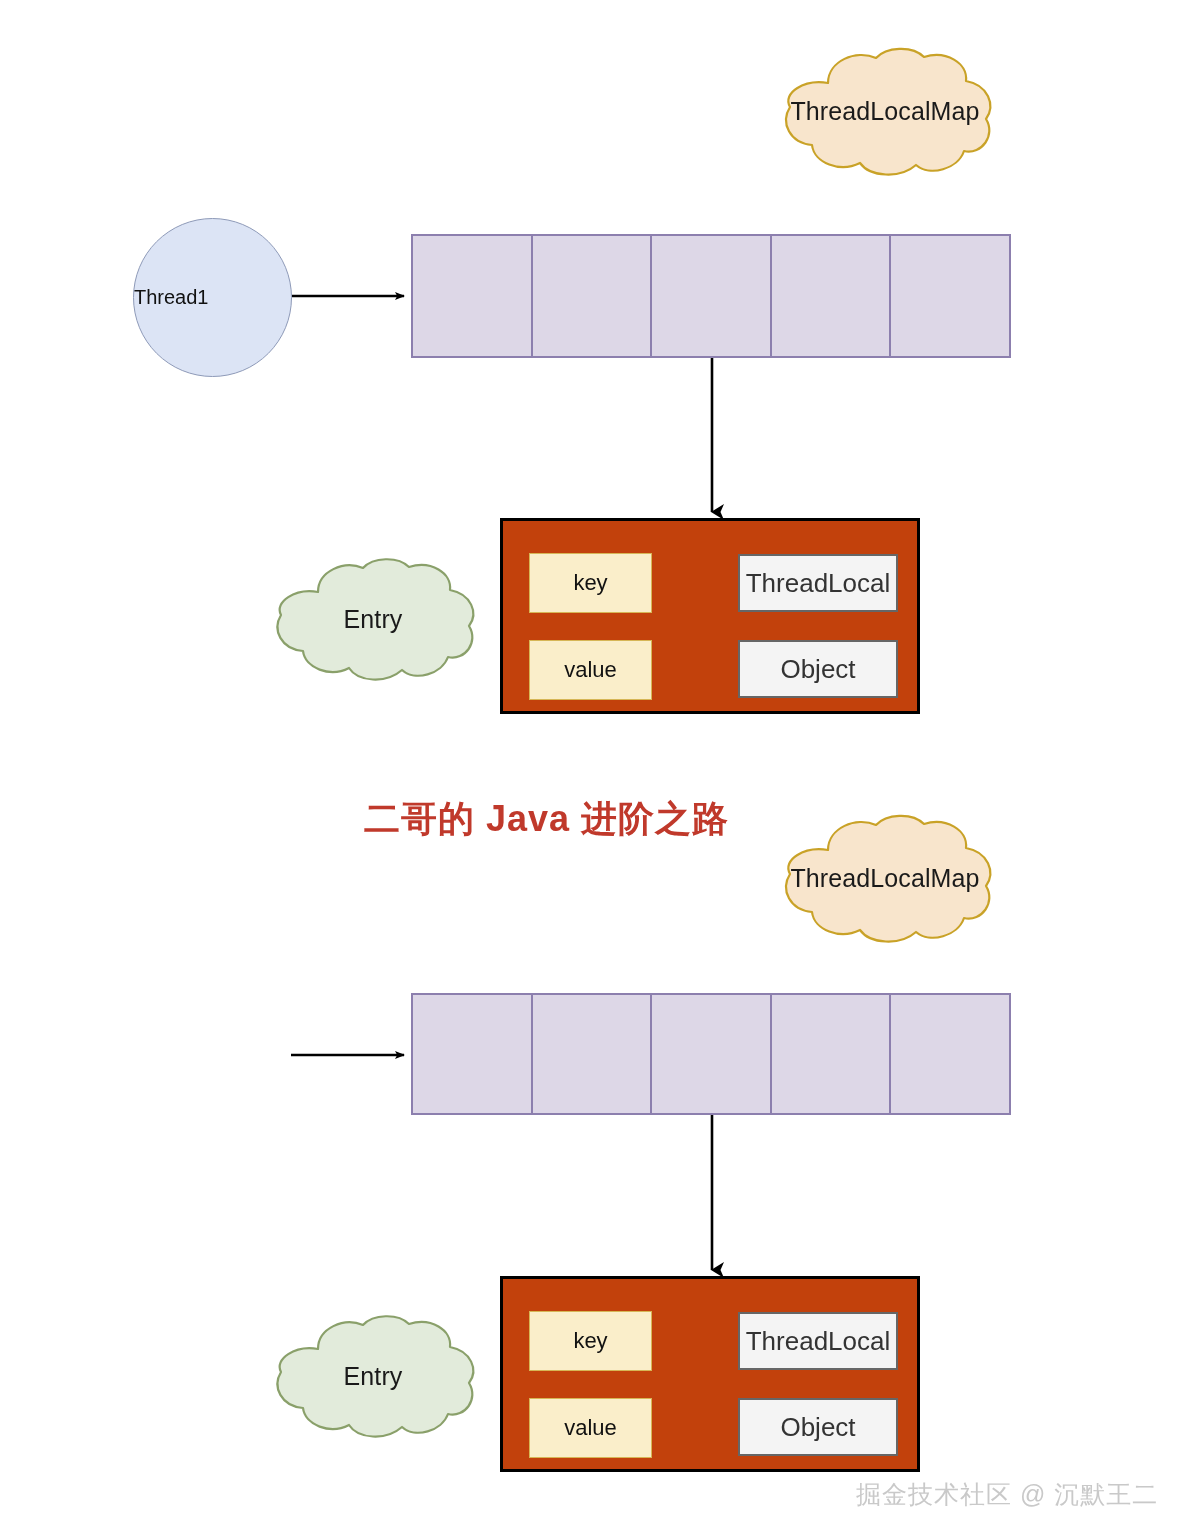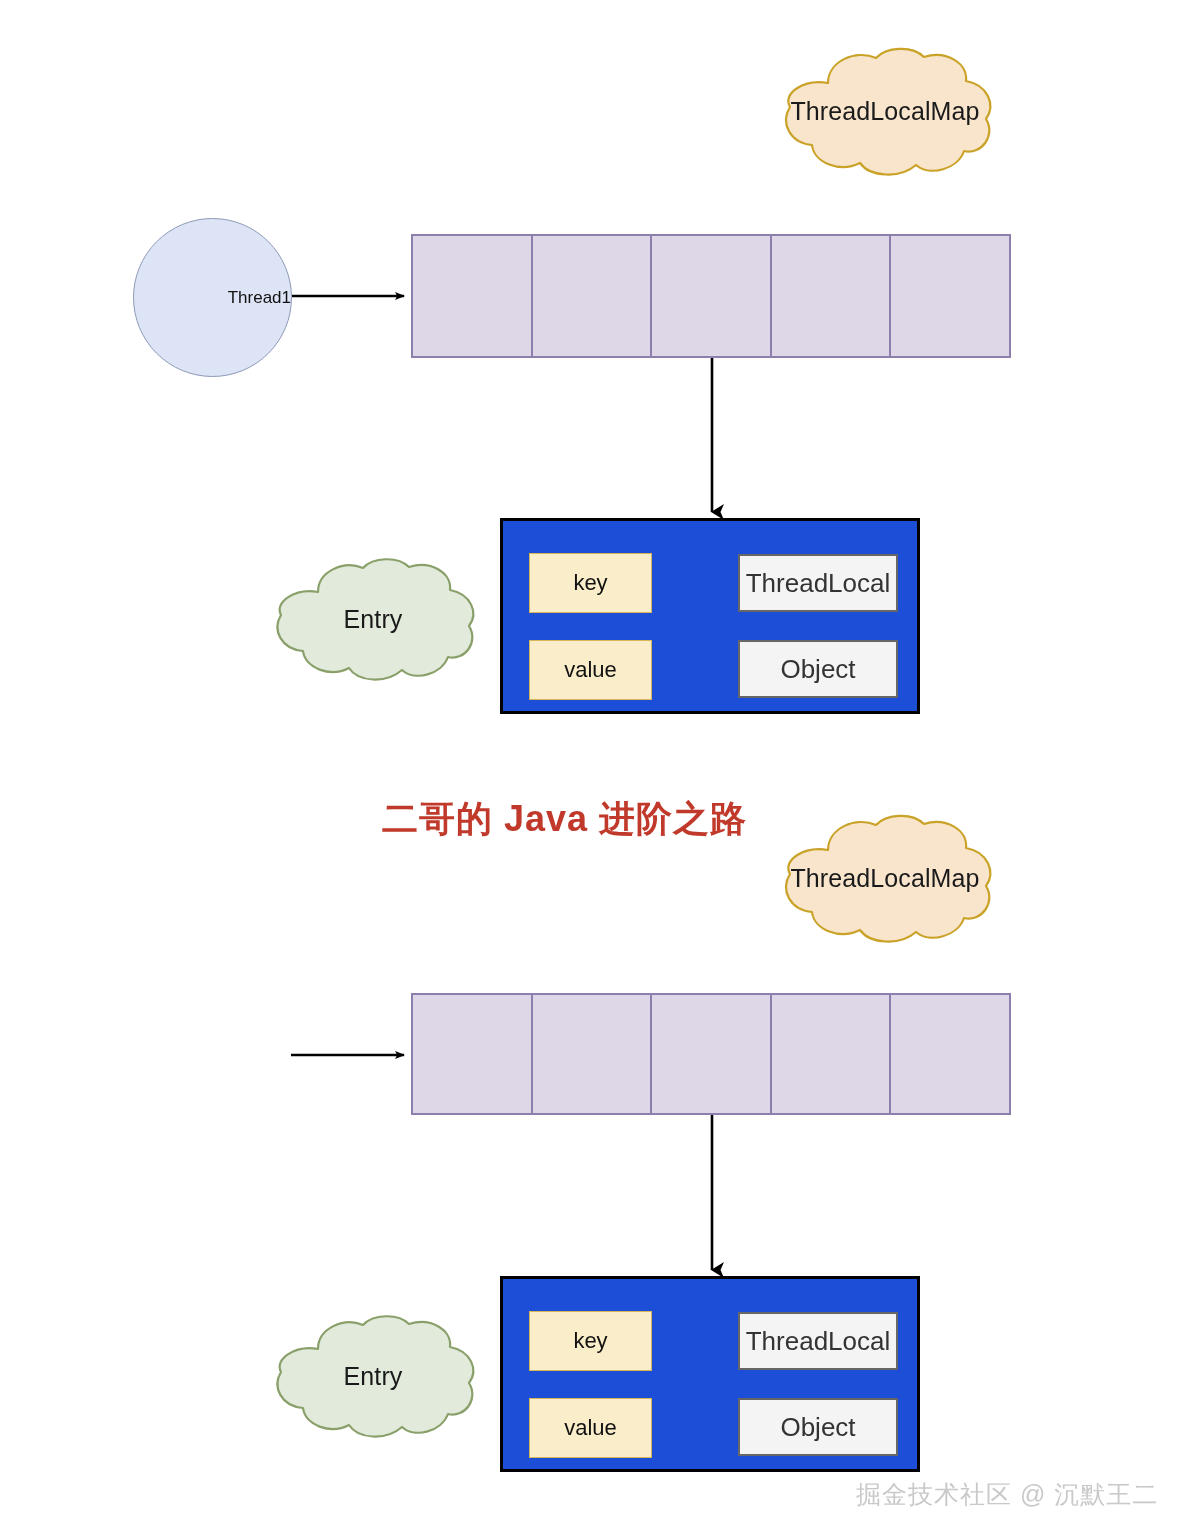--- a/index.html
+++ b/index.html
@@ -34,22 +34,22 @@
   }
 
   
   .thread-circle {
     position: absolute;
     border-radius: 50%;
     background: #dce4f5;
     border: 1.6px solid #8e9ab8;
     display: flex;
     align-items: center;
-    justify-content: flex-end;
-    font-size: 17px;
+    justify-content: flex-start;
+    font-size: 20px;
     color: #111111;
   }
 
   
   .array-table {
     position: absolute;
     display: flex;
     background: #ddd7e7;
     border: 2.5px solid #8c7fae;
     box-sizing: border-box;
@@ -57,21 +57,21 @@
   .array-cell {
     flex: 1 1 0;
     border-right: 2.5px solid #8c7fae;
     box-sizing: border-box;
   }
   .array-cell:last-child { border-right: none; }
 
   
   .entry-panel {
     position: absolute;
-    background: #1d4ed8;
+    background: #c2410c;
     border: 3px solid #000000;
     box-sizing: border-box;
   }
   .kv-box {
     position: absolute;
     background: #faeeca;
     border: 1.8px solid #d6b656;
     box-sizing: border-box;
     display: flex;
     align-items: center;
@@ -190,21 +190,21 @@
       <span>value</span>
     </div>
     <div class="target-box" style="left:235px; top:33px; width:160px; height:58px;">
       <span>ThreadLocal</span>
     </div>
     <div class="target-box" style="left:235px; top:119px; width:160px; height:58px;">
       <span>Object</span>
     </div>
   </div>
 
-  <div class="brand-title" style="left:382px; top:795px;">二哥的 Java 进阶之路</div>
+  <div class="brand-title" style="left:364px; top:795px;">二哥的 Java 进阶之路</div>
 
   <div class="cloud" style="left:770px; top:812px; width:230px; height:135px;">
     <svg width="230" height="135" viewBox="0 0 230 135">
       <path d="M58,38 C58,16 86,4 106,13 C116,2 142,0 154,12
                C176,5 198,18 196,36 C218,40 226,60 216,74
                C226,90 212,110 194,106 C188,124 160,132 146,120
                C130,134 100,132 90,118 C70,128 44,118 42,100
                C20,98 10,78 20,62 C12,48 34,34 58,38 Z" fill="#f8e5cc" stroke="#c9a227" stroke-width="2.2" stroke-linejoin="round"></path>
     </svg>
     <div class="cloud-label" style="top:52px;">ThreadLocalMap</div>

